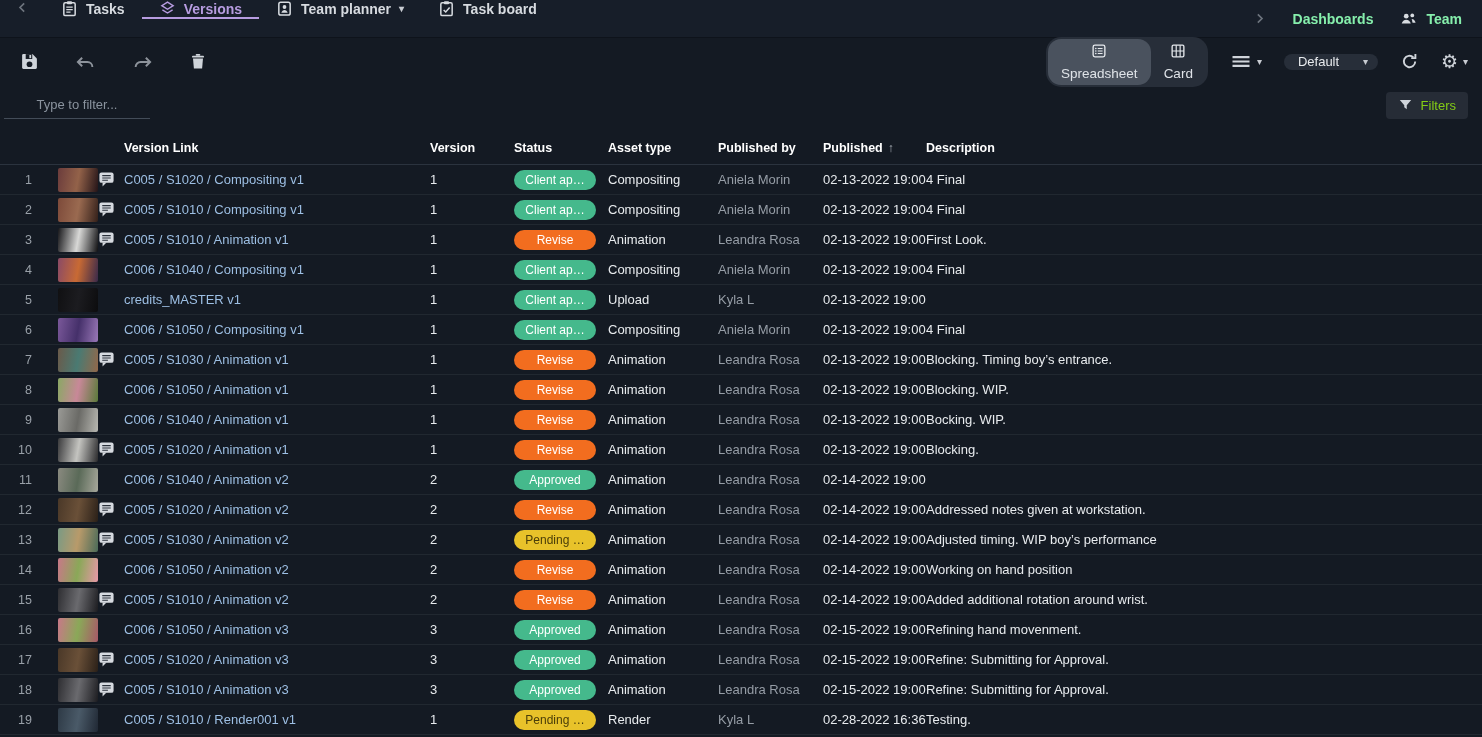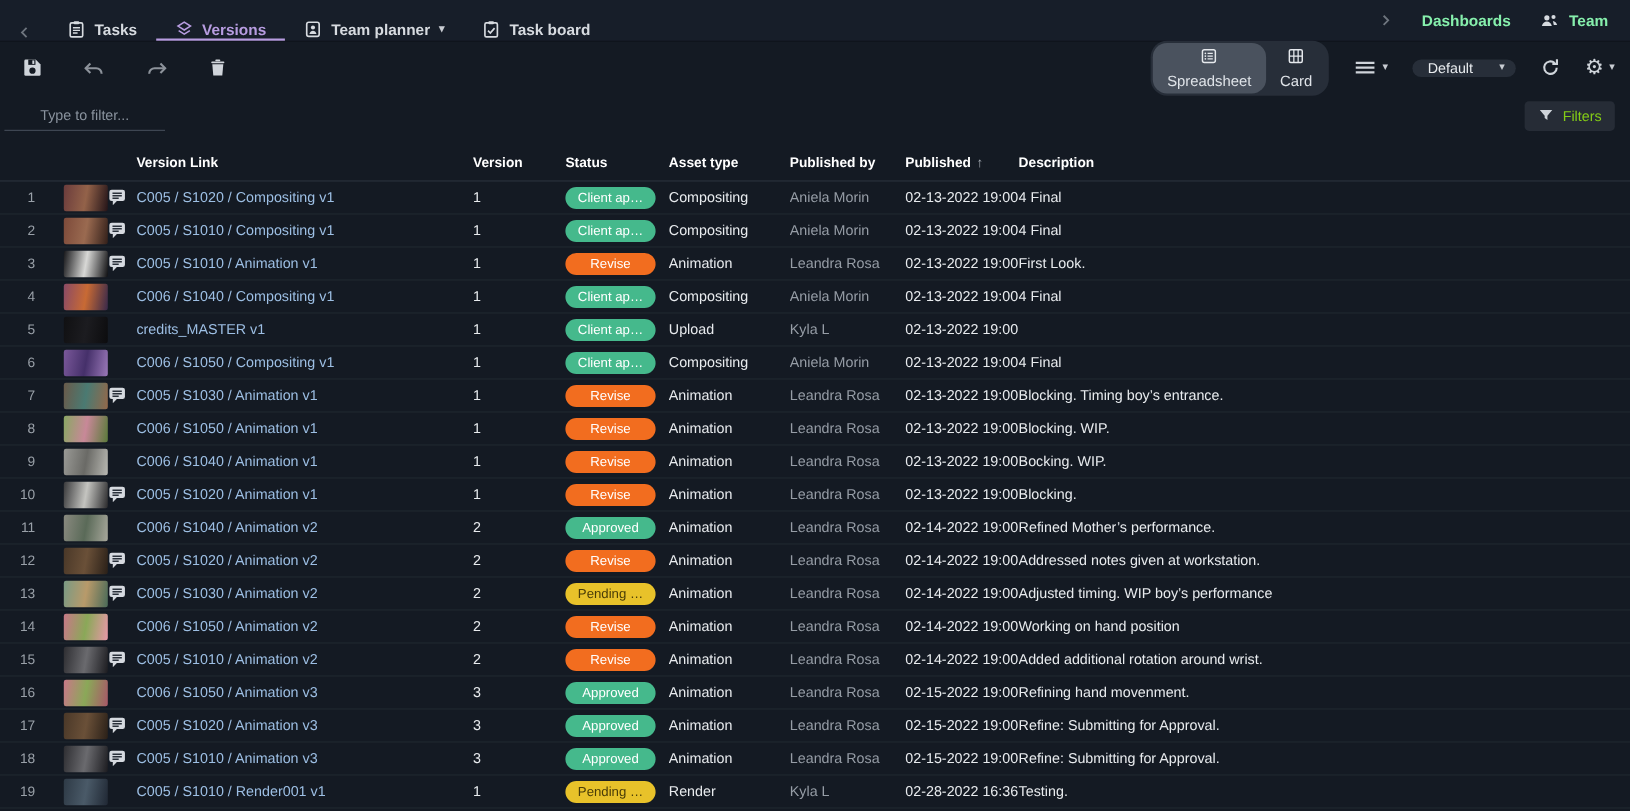--- a/index.html
+++ b/index.html
@@ -6,21 +6,21 @@
   html,body { width:1482px; height:737px; overflow:hidden; }
   body {
     background:#141a23; color:#e8ebee;
     font-family:"Liberation Sans", sans-serif; font-size:13px;
   }
   svg { display:block; }
 
   
   .topnav{ height:38px; background:#171e29; display:flex; align-items:stretch;
            border-bottom:1px solid #0e131b; }
-  .nav-left{ display:flex; align-items:flex-end; }
+  .nav-left{ display:flex; align-items:flex-start; }
   .nav-chev{ width:44px; display:flex; align-items:center; justify-content:center; cursor:pointer; }
   .nav-tab{ display:flex; align-items:center; gap:8px; padding:0 17px; cursor:pointer;
             color:#d7dbe0; font-size:14px; font-weight:700; border-bottom:2px solid transparent; }
   .nav-tab.active{ color:#b79ce0; border-bottom-color:#b79ce0; }
   .nav-right{ margin-left:auto; display:flex; align-items:center; gap:26px; padding-right:20px;
               color:#86efac; font-size:14px; font-weight:700; }
   .nav-right .link{ display:flex; align-items:center; gap:8px; cursor:pointer; }
   .caret{ color:#c8ccd2; font-size:10px; line-height:1; }
 
   
@@ -528,21 +528,20 @@
       </span>
     </div>
     <div class="vlink cell">C006 / S1040 / Animation v2</div>
     <div class="cell">2</div>
     <div>
         <div class="pill approved" style="background: rgb(69, 185, 140);">Approved</div>
       </div>
     <div class="cell">Animation</div>
     <div class="cell dim">Leandra Rosa</div>
     <div class="cell">02-14-2022 19:00:</div>
-    <div class="cell">Refined Mother’s performance.</div>
   </div>
 
   <div class="grid trow">
     <div class="rownum">12</div>
     <div>
         <div class="thumb" style="background: linear-gradient(100deg, rgb(74, 56, 40), rgb(106, 80, 56), rgb(42, 32, 24));"></div>
       </div>
     <div>
       <span class="note">
         <svg width="17" height="17" viewBox="0 0 18 18">

